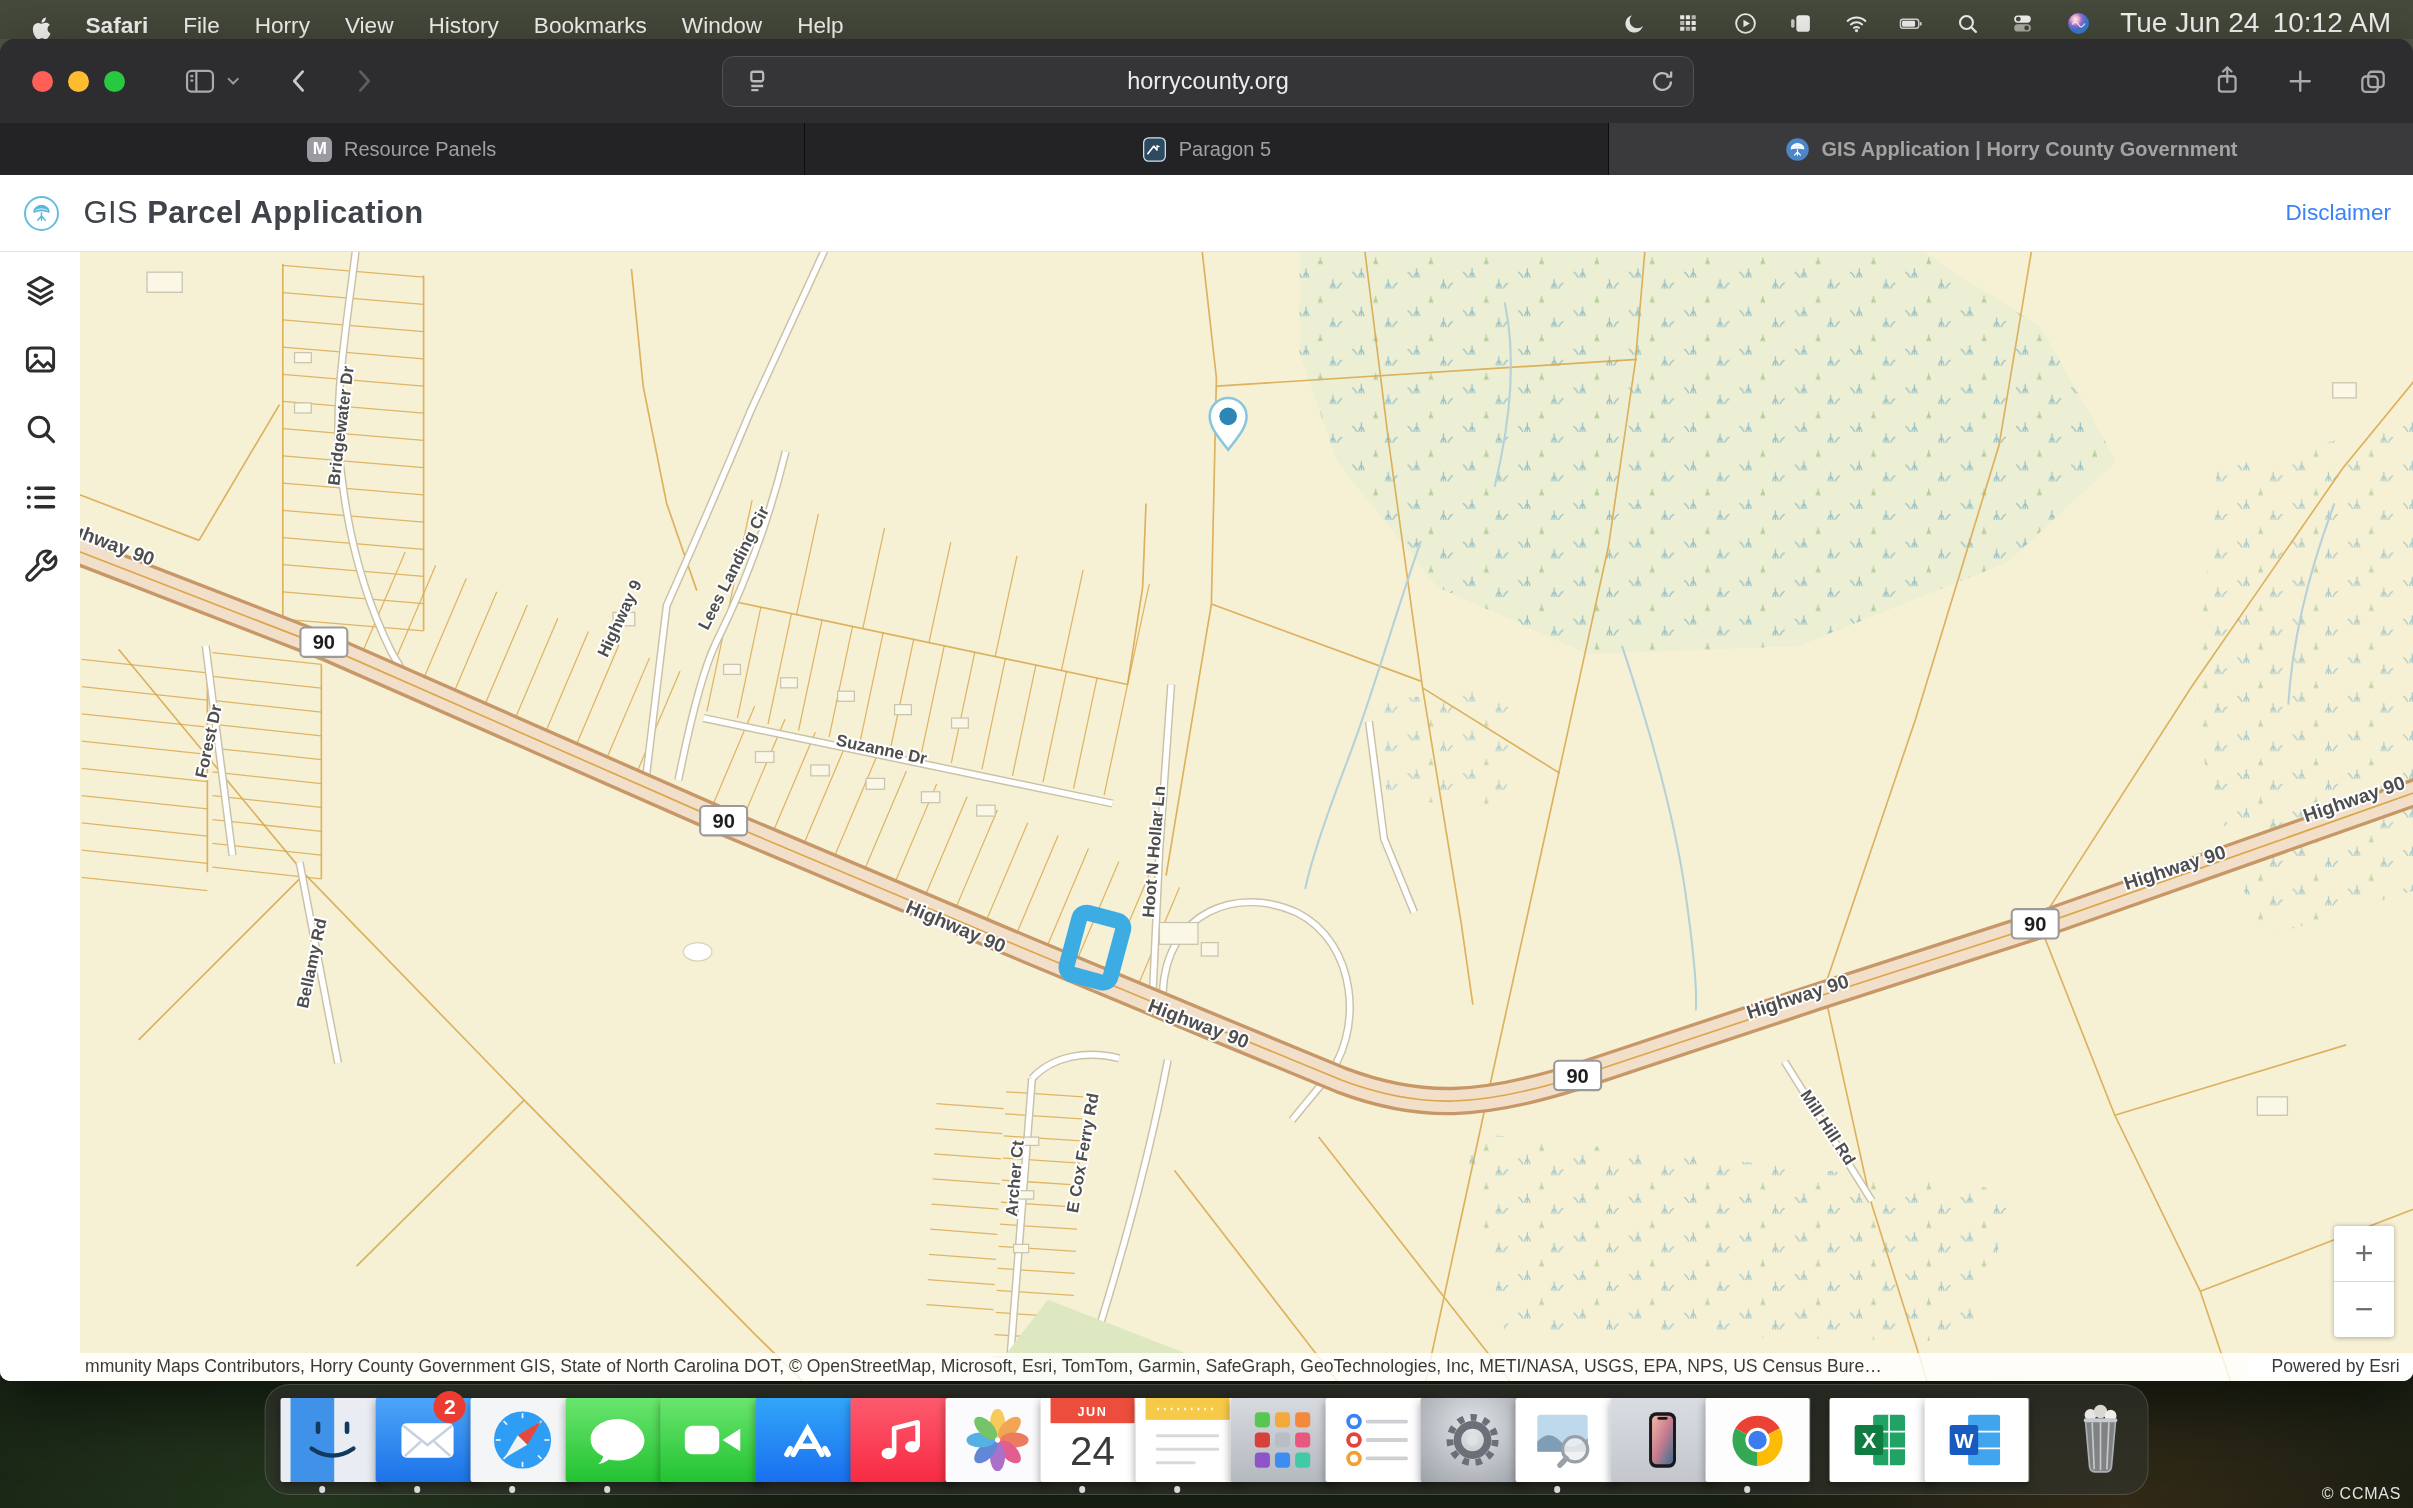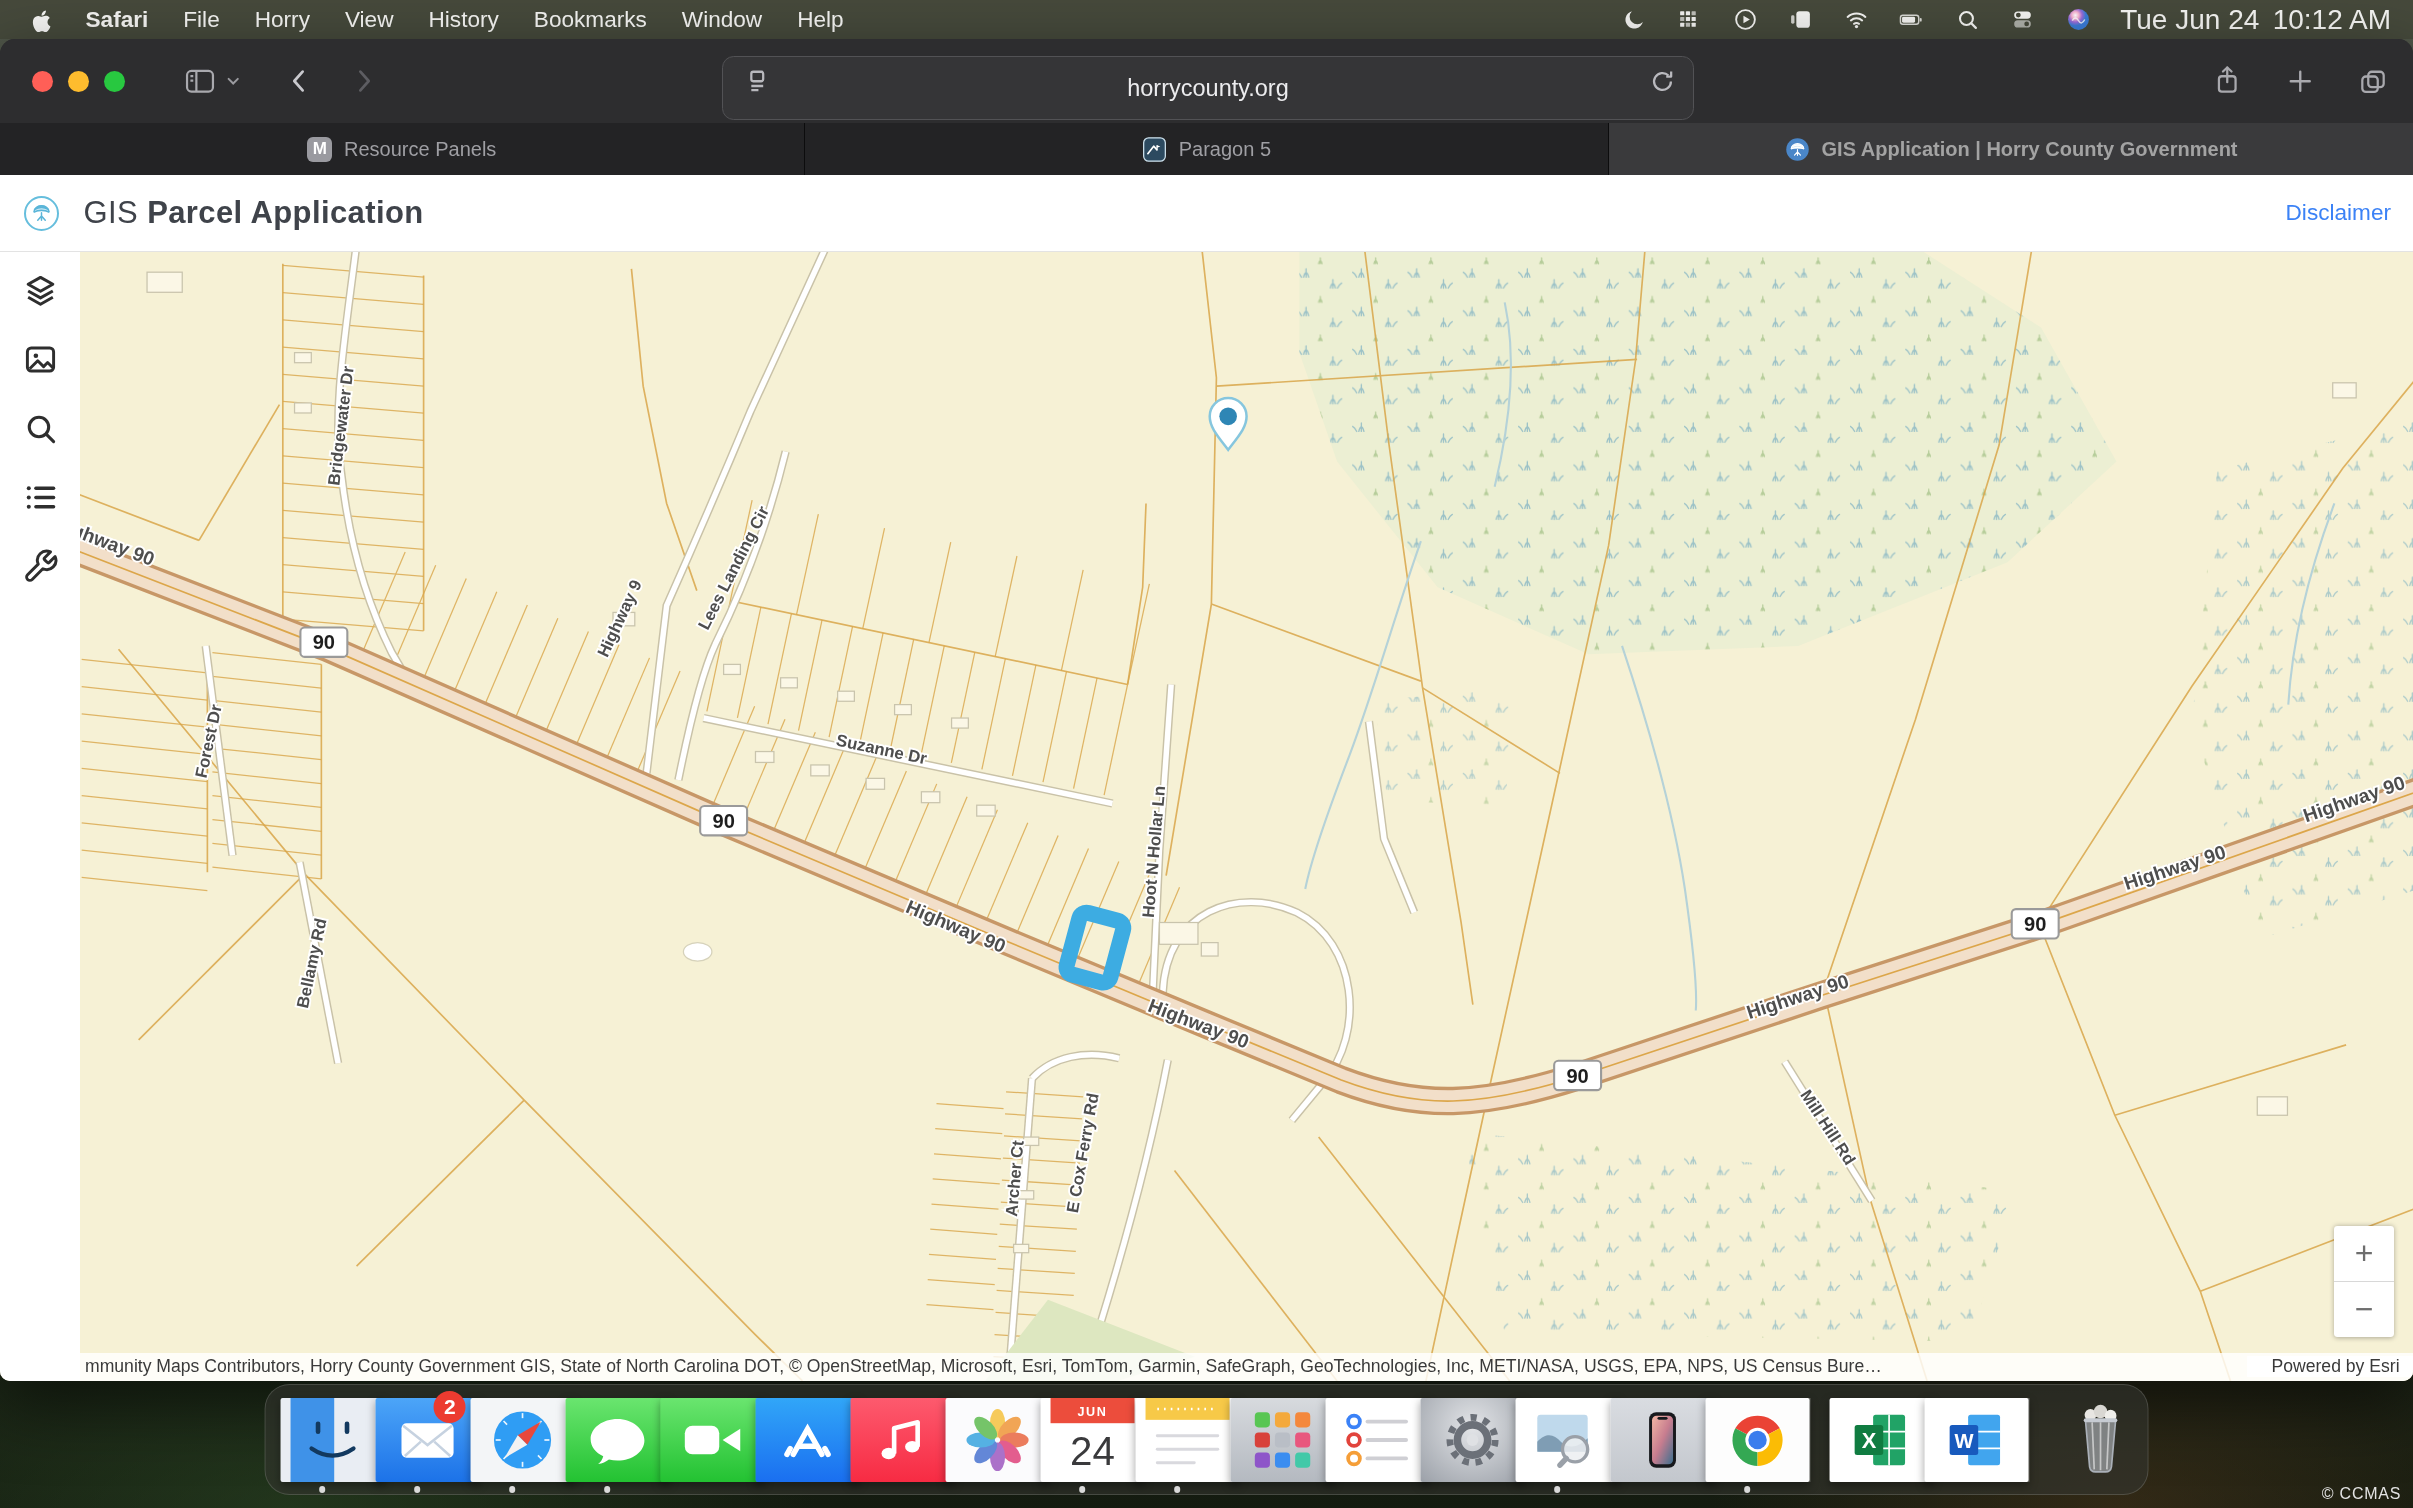--- a/index.html
+++ b/index.html
@@ -8,21 +8,21 @@
 
   #stage { position:relative; width:2413px; height:1508px; overflow:hidden;
     background:
       radial-gradient(754px 352px at 12% 100%, rgba(45,75,38,.55), transparent 70%),
       radial-gradient(587px 318px at 88% 100%, rgba(80,55,28,.5), transparent 70%),
       linear-gradient(180deg,#50564a 0%, #3a4232 38%, #26301f 72%, #141b10 100%);
   }
 
   
   #menubar { position:absolute; top:0; left:0; width:2413px; height:39px;
-    background:rgba(69,72,58,.94); display:flex; align-items:center;
+    background:rgba(69,72,58,.94); display:flex; align-items:flex-end;
     color:#f4f4f2; font-size:22.6px; }
   #menu-left { display:flex; align-items:center; gap:35px; padding-left:28.5px; }
   #menu-left .menu-item { cursor:default; }
   #menu-left .menu-item.app-name { font-weight:bold; }
   #apple-logo svg { display:block; }
   #menu-right { margin-left:auto; display:flex; align-items:center; gap:28.5px; padding-right:22px; }
   .status-icon { width:27px; height:27px; display:flex; align-items:center; justify-content:center; }
   .status-icon svg { width:25px; height:25px; }
   #clock { display:flex; gap:13.4px; font-size:28px; font-weight:500; }
 
@@ -34,21 +34,21 @@
   #toolbar { position:relative; height:84px; background:#2d2d2f; display:flex; align-items:center; }
   #traffic-lights { display:flex; gap:15px; padding-left:32px; }
   .tl { width:21px; height:21px; border-radius:50%; }
   .tl.red { background:#ff5f57; } .tl.yellow { background:#febc2e; } .tl.green { background:#28c840; }
   .tb-icon { color:#a9a9ae; display:flex; align-items:center; justify-content:center; }
   .tb-icon svg { display:block; }
   #sidebar-toggle { margin-left:59px; }
   #sidebar-chevron { margin-left:8.4px; color:#9a9a9f; }
   #nav-back { margin-left:44px; color:#c9c9ce; }
   #nav-forward { margin-left:39px; color:#5d5d62; }
-  #url-field { position:absolute; left:722px; top:17px; width:972px; height:64px;
+  #url-field { position:absolute; left:722px; top:17px; width:972px; height:51px;
     background:#353537; border:1.7px solid #525255; border-radius:11.7px;
     display:flex; align-items:center; justify-content:center; color:#ececee; font-size:23.5px; }
   #url-reader { position:absolute; left:20px; top:10px; color:#b9b9be; }
   #url-reload { position:absolute; right:17px; top:11px; color:#b9b9be; }
   #toolbar-right { position:absolute; right:25px; top:0; height:84px; display:flex; align-items:center; gap:44px; color:#a9a9ae; }
 
   
   #tabbar { height:52px; background:#1d1d1f; display:flex; }
   .tab { flex:1; display:flex; align-items:center; justify-content:center; gap:11.7px;
     background:#232325; color:#9f9fa4; font-size:20px; border-right:0.8px solid #0c0c0d; }

